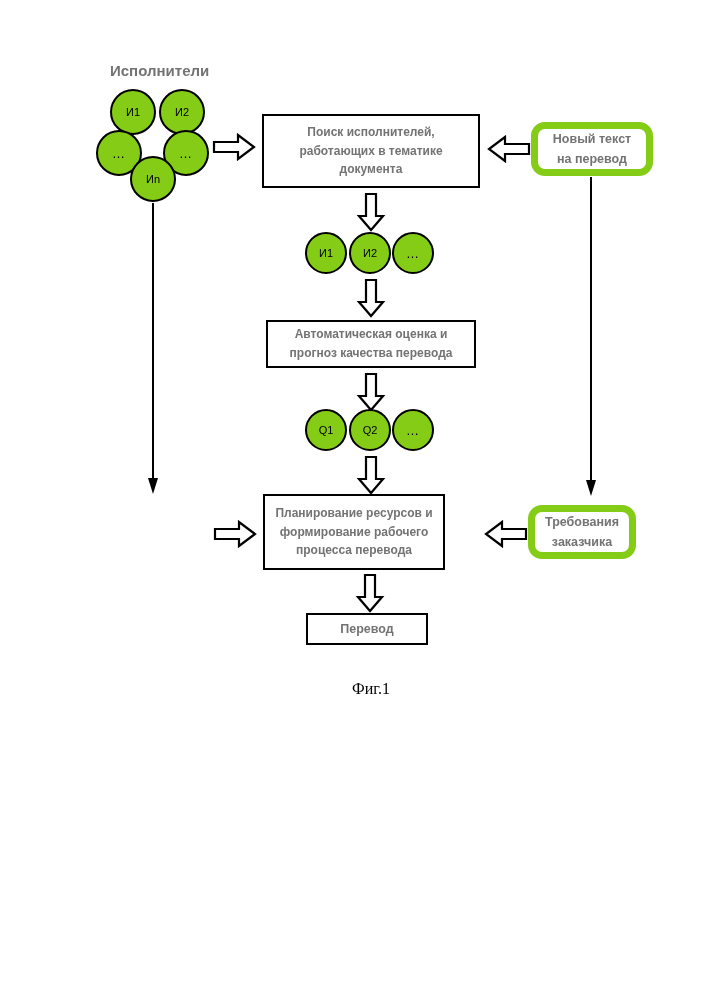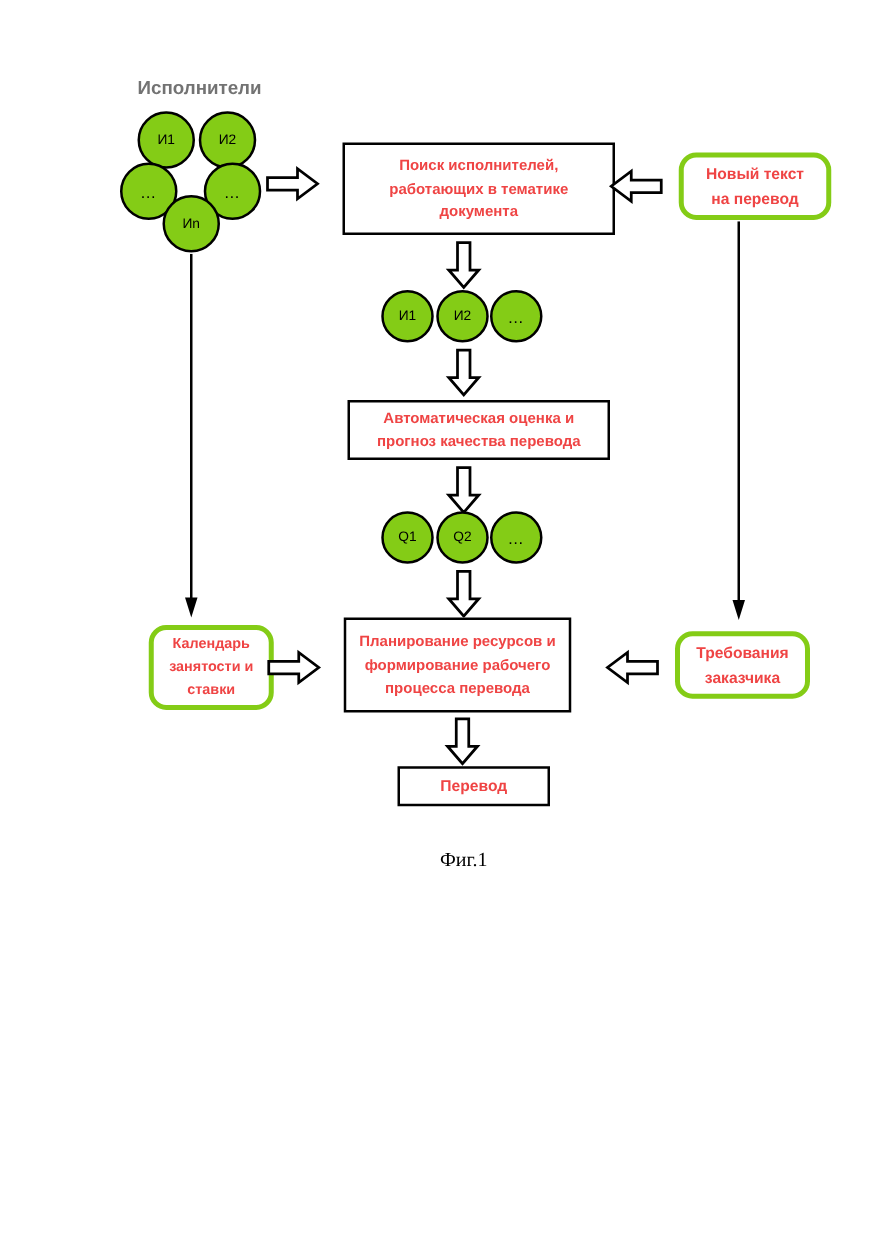--- a/index.html
+++ b/index.html
@@ -22,36 +22,35 @@
 
   
   .node {
     position: absolute;
     box-sizing: border-box;
     display: flex;
     align-items: center;
     justify-content: center;
     text-align: center;
     font-weight: bold;
-    color: #ef4444;
+    color: #737373;
     background: #ffffff;
-    margin-left: 12px;
   }
   .node .txt {
     display: block;
     white-space: pre-line;
   }
 
   
   .rect {
     border: 2px solid #000;
     border-radius: 0;
   }
   .rounded {
-    border: 4px solid #84cc16;
+    border: 7px solid #84cc16;
     border-radius: 14px;
   }
 
   
   .circle {
     position: absolute;
     box-sizing: border-box;
     border: 2px solid #000;
     border-radius: 50%;
     background: #84cc16;
@@ -202,25 +201,20 @@
     </svg>
   </div>
 
   <div class="lineArrow" style="left:581px; top:177px;">
     <svg width="20" height="320" viewBox="0 0 20 320">
       <line x1="10" y1="0" x2="10" y2="307" stroke="#000000" stroke-width="2"></line>
       <polygon points="10,319 5,303 15,303" fill="#000000"></polygon>
     </svg>
   </div>
 
-  <div class="node rounded t115" style="left:107px; top:500px; width:100px; height:68px;">
-    <span class="txt">Календарь
-занятости и
-ставки</span>
-  </div>
 
   <div class="blockarrow" style="left:213px; top:519px;">
     <svg width="44" height="30" viewBox="0 0 44 30">
       <polygon points="2,10 26,10 26,3 42,15 26,27 26,20 2,20" fill="#ffffff" stroke="#000000" stroke-width="2.2" stroke-linejoin="miter"></polygon>
     </svg>
   </div>
 
   <div class="node rect t12" style="left:263px; top:494px; width:182px; height:76px;">
     <span class="txt">Планирование ресурсов и
 формирование рабочего

